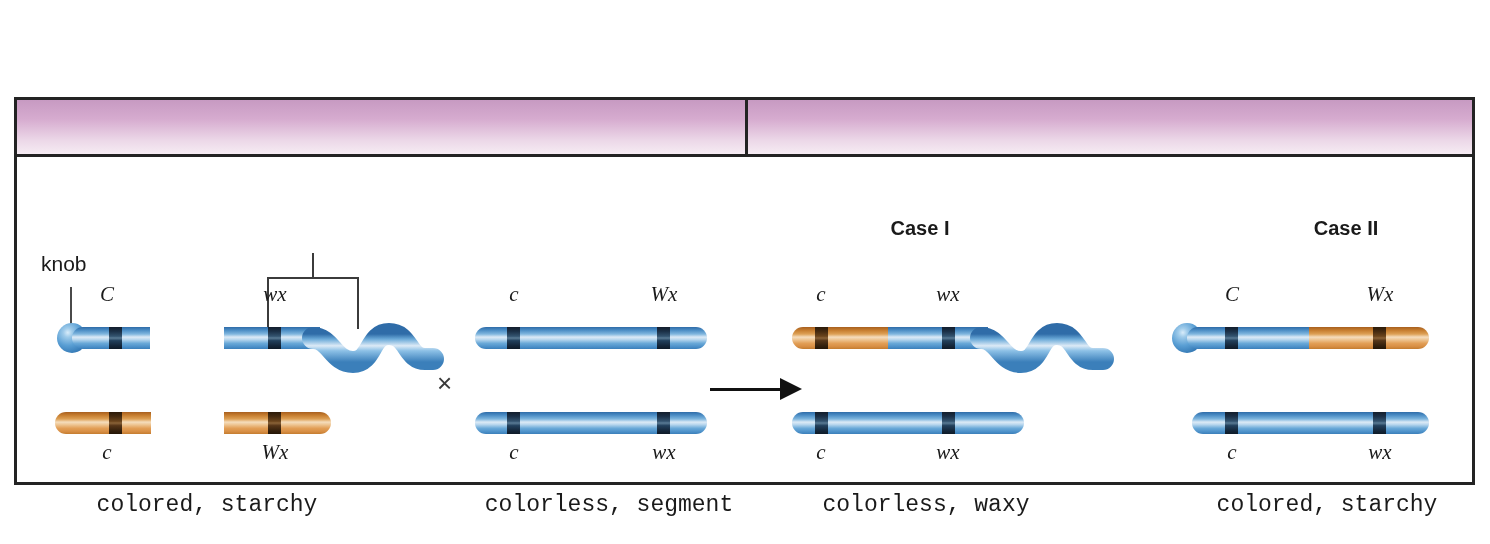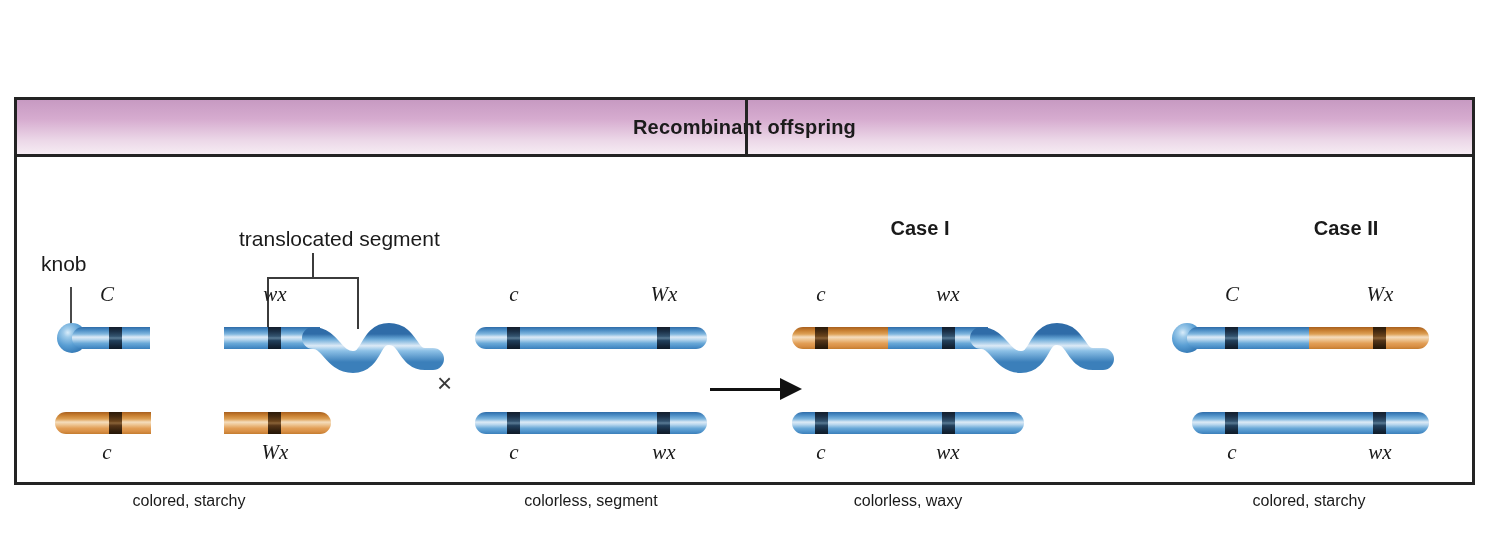--- a/index.html
+++ b/index.html
@@ -29,22 +29,23 @@
   
   #panel{position:absolute;left:0;top:57px;width:100%;height:328px;}
   .panel-col{position:absolute;top:0;height:100%;}
   
   .allele{
     position:absolute;font-style:italic;font-size:21px;
     font-family:"Liberation Serif", serif;white-space:nowrap;
   }
   .allele.up{transform:translate(-50%,0);}
   .caption{
-    position:absolute;font-size:16px;white-space:nowrap;transform:translateX(-50%);
-    font-family:Liberation Sans, sans-serif;
+    position:absolute;font-size:23px;white-space:nowrap;transform:translateX(-50%);
+    font-family:Liberation Mono, monospace;
+    margin-left:18px;
   }
   .case-title{
     position:absolute;font-size:20px;font-weight:bold;white-space:nowrap;
     transform:translateX(-50%);
   }
   .plain-label{
     position:absolute;font-size:21px;white-space:nowrap;
   }
   .leader{position:absolute;background:#4a4a4a;}
   
@@ -99,29 +100,25 @@
     border-left:22px solid #111;
   }
   svg.wavy{position:absolute;overflow:visible;}
 </style>
 </head>
 <body>
 
 <div id="figure">
 
   <div id="header-band">
-    <div class="hdr-cell">
-      <span>Recombinant offspring</span>
-    </div>
     <div id="hdr-divider"></div>
   </div>
 
   <div id="panel">
 
-    <div class="plain-label" style="left:222px;top:70px;">translocated segment</div>
     <div class="bracket-line" style="left:295px;top:96px;width:2px;height:26px;"></div>
     <div class="bracket-line" style="left:250px;top:120px;width:92px;height:2px;"></div>
     <div class="bracket-line" style="left:250px;top:120px;width:2px;height:52px;"></div>
     <div class="bracket-line" style="left:340px;top:120px;width:2px;height:52px;"></div>
 
     <div class="plain-label" style="left:24px;top:95px;">knob</div>
     <div class="leader" style="left:53px;top:130px;width:2px;height:42px;"></div>
 
     <div class="panel-col" style="left:0;width:400px;">
 

